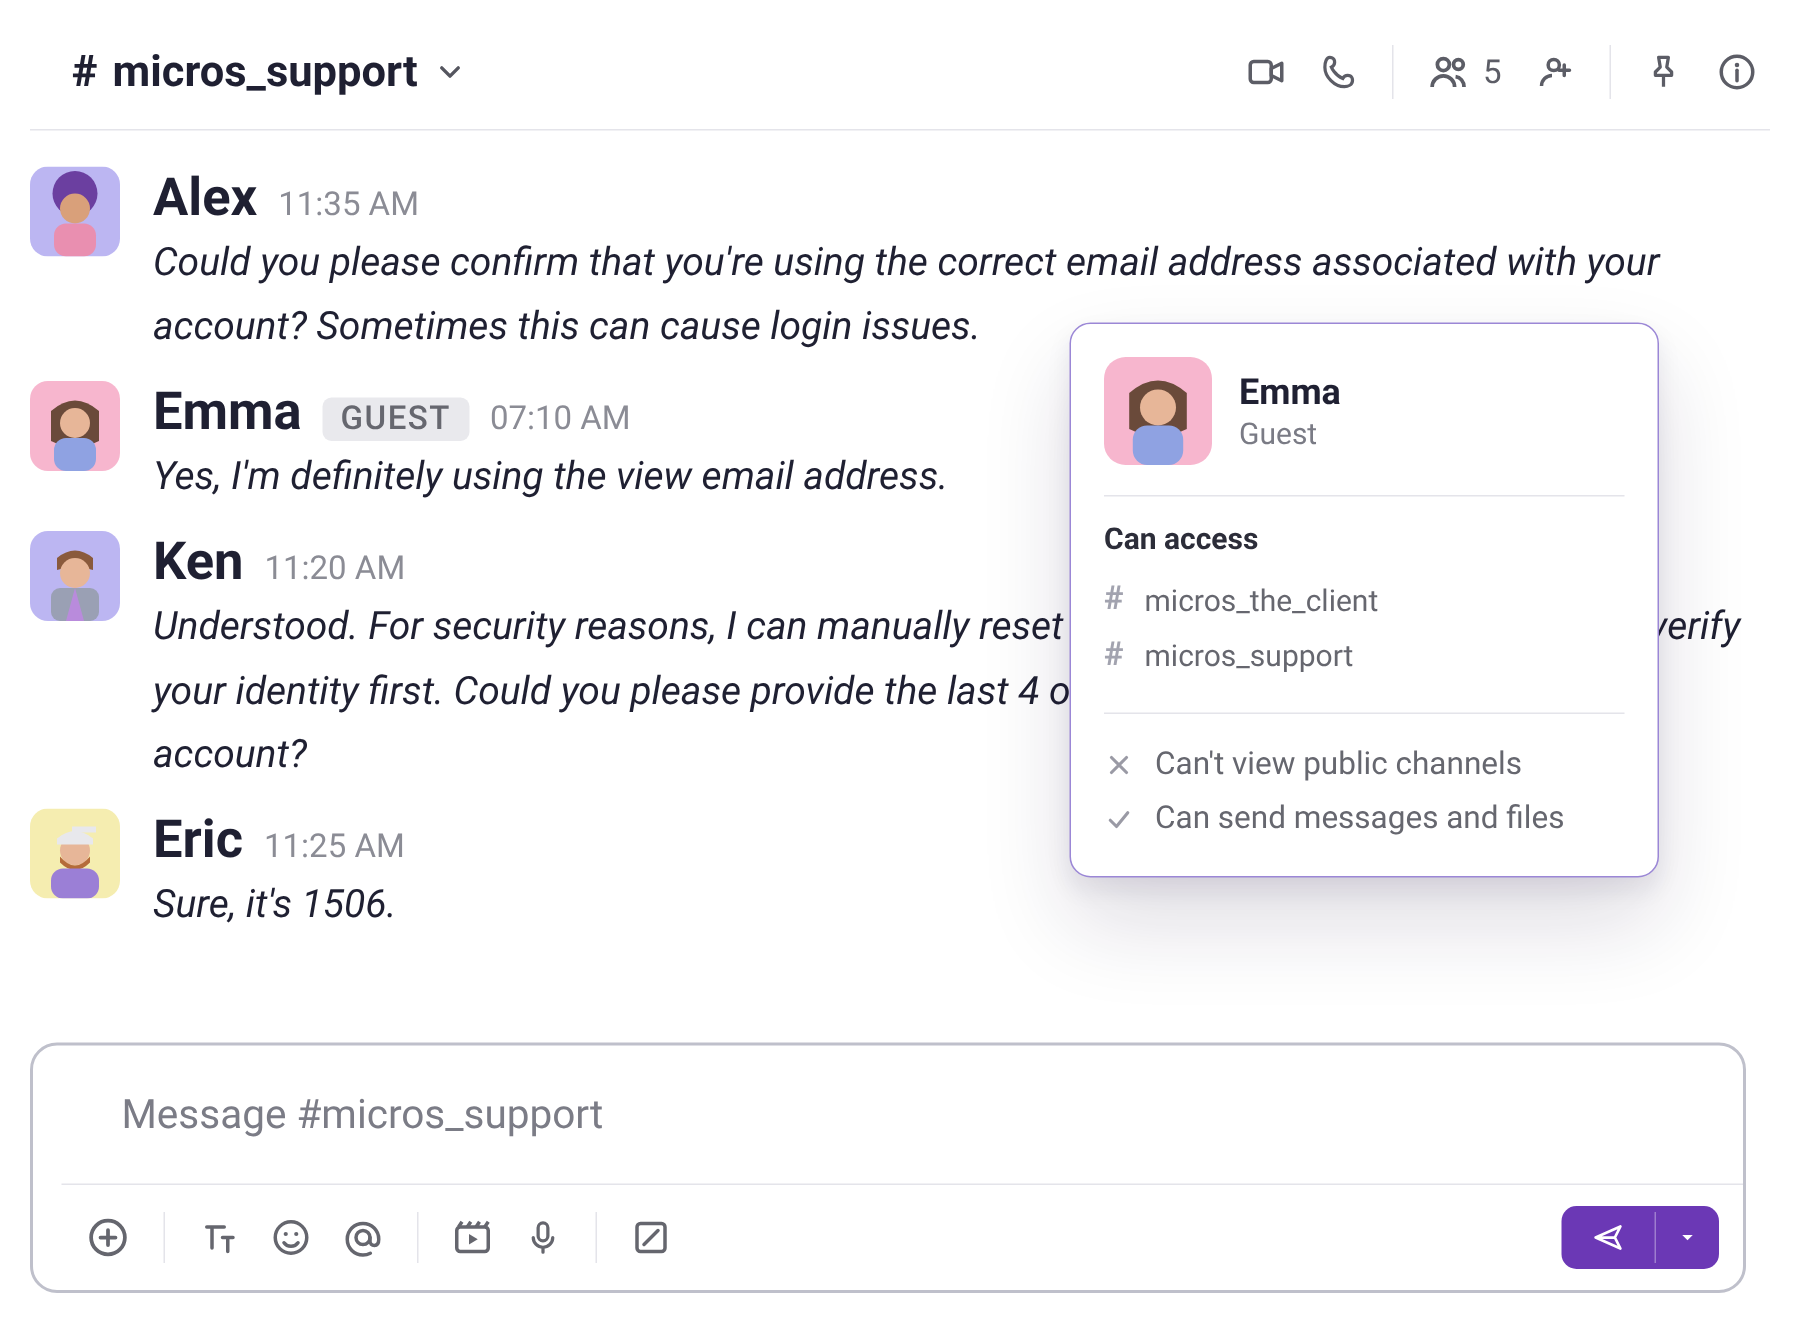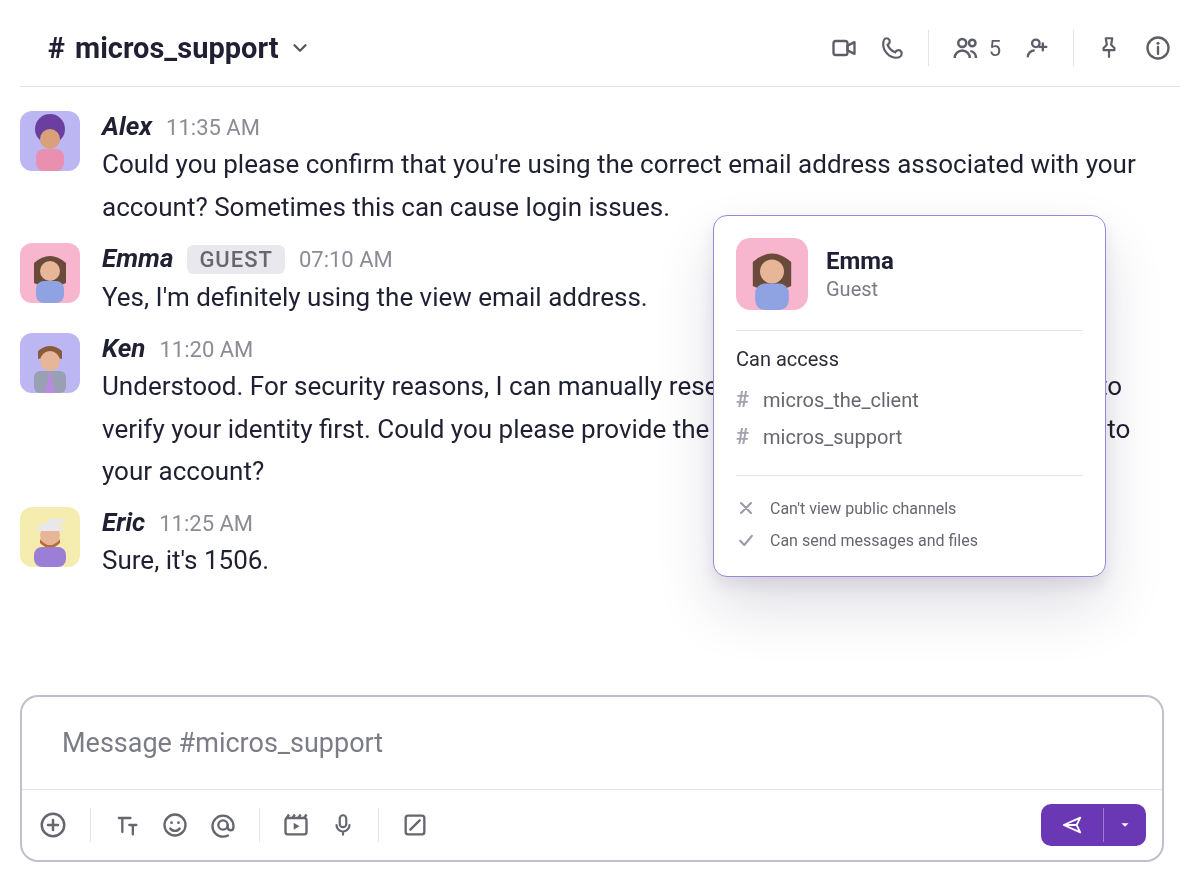--- a/index.html
+++ b/index.html
@@ -40,38 +40,39 @@
 .icon-btn { display: inline-flex; align-items: center; justify-content: center; cursor: pointer; color: #5c5d66; }
 .icon-btn svg { display: block; }
 .member-group { display: flex; align-items: center; gap: 8px; }
 .member-count { font-size: 22px; color: #5c5d66; }
 .chat-list { padding: 12px 0 0 0; }
 .msg { display: flex; gap: 22px; padding: 12px 0 2px 0; }
 .avatar { width: 60px; height: 60px; border-radius: 12px; flex-shrink: 0; display:flex; align-items:center; justify-content:center;}
 .avatar svg { width: 60px; height: 60px; }
 .msg-body { flex: 1; }
 .msg-head { display: flex; align-items: baseline; gap: 14px; }
-.author { font-size: 26px; font-weight: 700; font-style: italic; }
+.author { font-size: 35px; font-weight: 700; }
 .guest-badge {
   background: #e9e9ed;
   color: #66676f;
   font-size: 22px;
   font-weight: 500;
   padding: 2px 12px;
   border-radius: 6px;
   letter-spacing: 1px;
 }
 .time { font-size: 22px; color: #8b8c95; font-weight: 400;}
-.msg-text { font-size: 26px; line-height: 1.65; color: #1f2032; margin-top: 2px; }
+.msg-text { font-size: 26px; line-height: 1.65; color: #1f2032; margin-top: 2px; font-style: italic; }
 .composer {
   position: absolute;
   left: 20px; right: 36px; bottom: 20px;
   border: 2px solid #bfc0cb;
   border-radius: 18px;
   overflow: hidden;
+  padding-left: 19px;
 }
 .composer-input {
   padding: 30px 40px;
   font-size: 27px;
   color: #7b7c86;
 }
 .composer-toolbar {
   display: flex;
   align-items: center;
   border-top: 1px solid #e4e4ea;
@@ -99,24 +100,24 @@
   border: 1.5px solid #9b87d6;
   border-radius: 14px;
   box-shadow: 0 30px 60px rgba(27, 12, 60, 0.14), 0 8px 16px rgba(27,12,60,0.08);
   padding: 22px 22px 20px 22px;
 }
 .pop-head { display: flex; gap: 18px; align-items: center; }
 .pop-ava { width: 72px; height: 72px; border-radius: 12px; }
 .pop-name { font-size: 24px; font-weight: 700; }
 .pop-role { font-size: 20px; color: #7a7b85; margin-top: 2px;}
 .pop-hr { border: none; border-top: 1px solid #e4e4ea; margin: 20px 0 16px;}
-.pop-section-title { font-size: 20px; font-weight: 400; color: #2c2d39; margin-bottom: 10px;}
+.pop-section-title { font-size: 20px; font-weight: 700; color: #2c2d39; margin-bottom: 10px;}
 .pop-channel { display: flex; align-items: center; gap: 14px; font-size: 20px; color: #66676f; padding: 6px 0;}
 .pop-hash { color: #a2a3af; font-size: 22px; font-weight: 700;}
-.pop-perm { display: flex; align-items: center; gap: 14px; font-size: 16px; color: #66676f; padding: 6px 0;}
+.pop-perm { display: flex; align-items: center; gap: 14px; font-size: 21px; color: #66676f; padding: 6px 0;}
 .pop-perm svg { color: #9a9aa5; }
 </style>
 </head>
 <body>
 
 <svg width="0" height="0" style="position:absolute">
   <defs>
 
     <symbol id="ava-alex" viewBox="0 0 60 60">
       <rect width="60" height="60" rx="12" fill="#bcb6f2"></rect>

